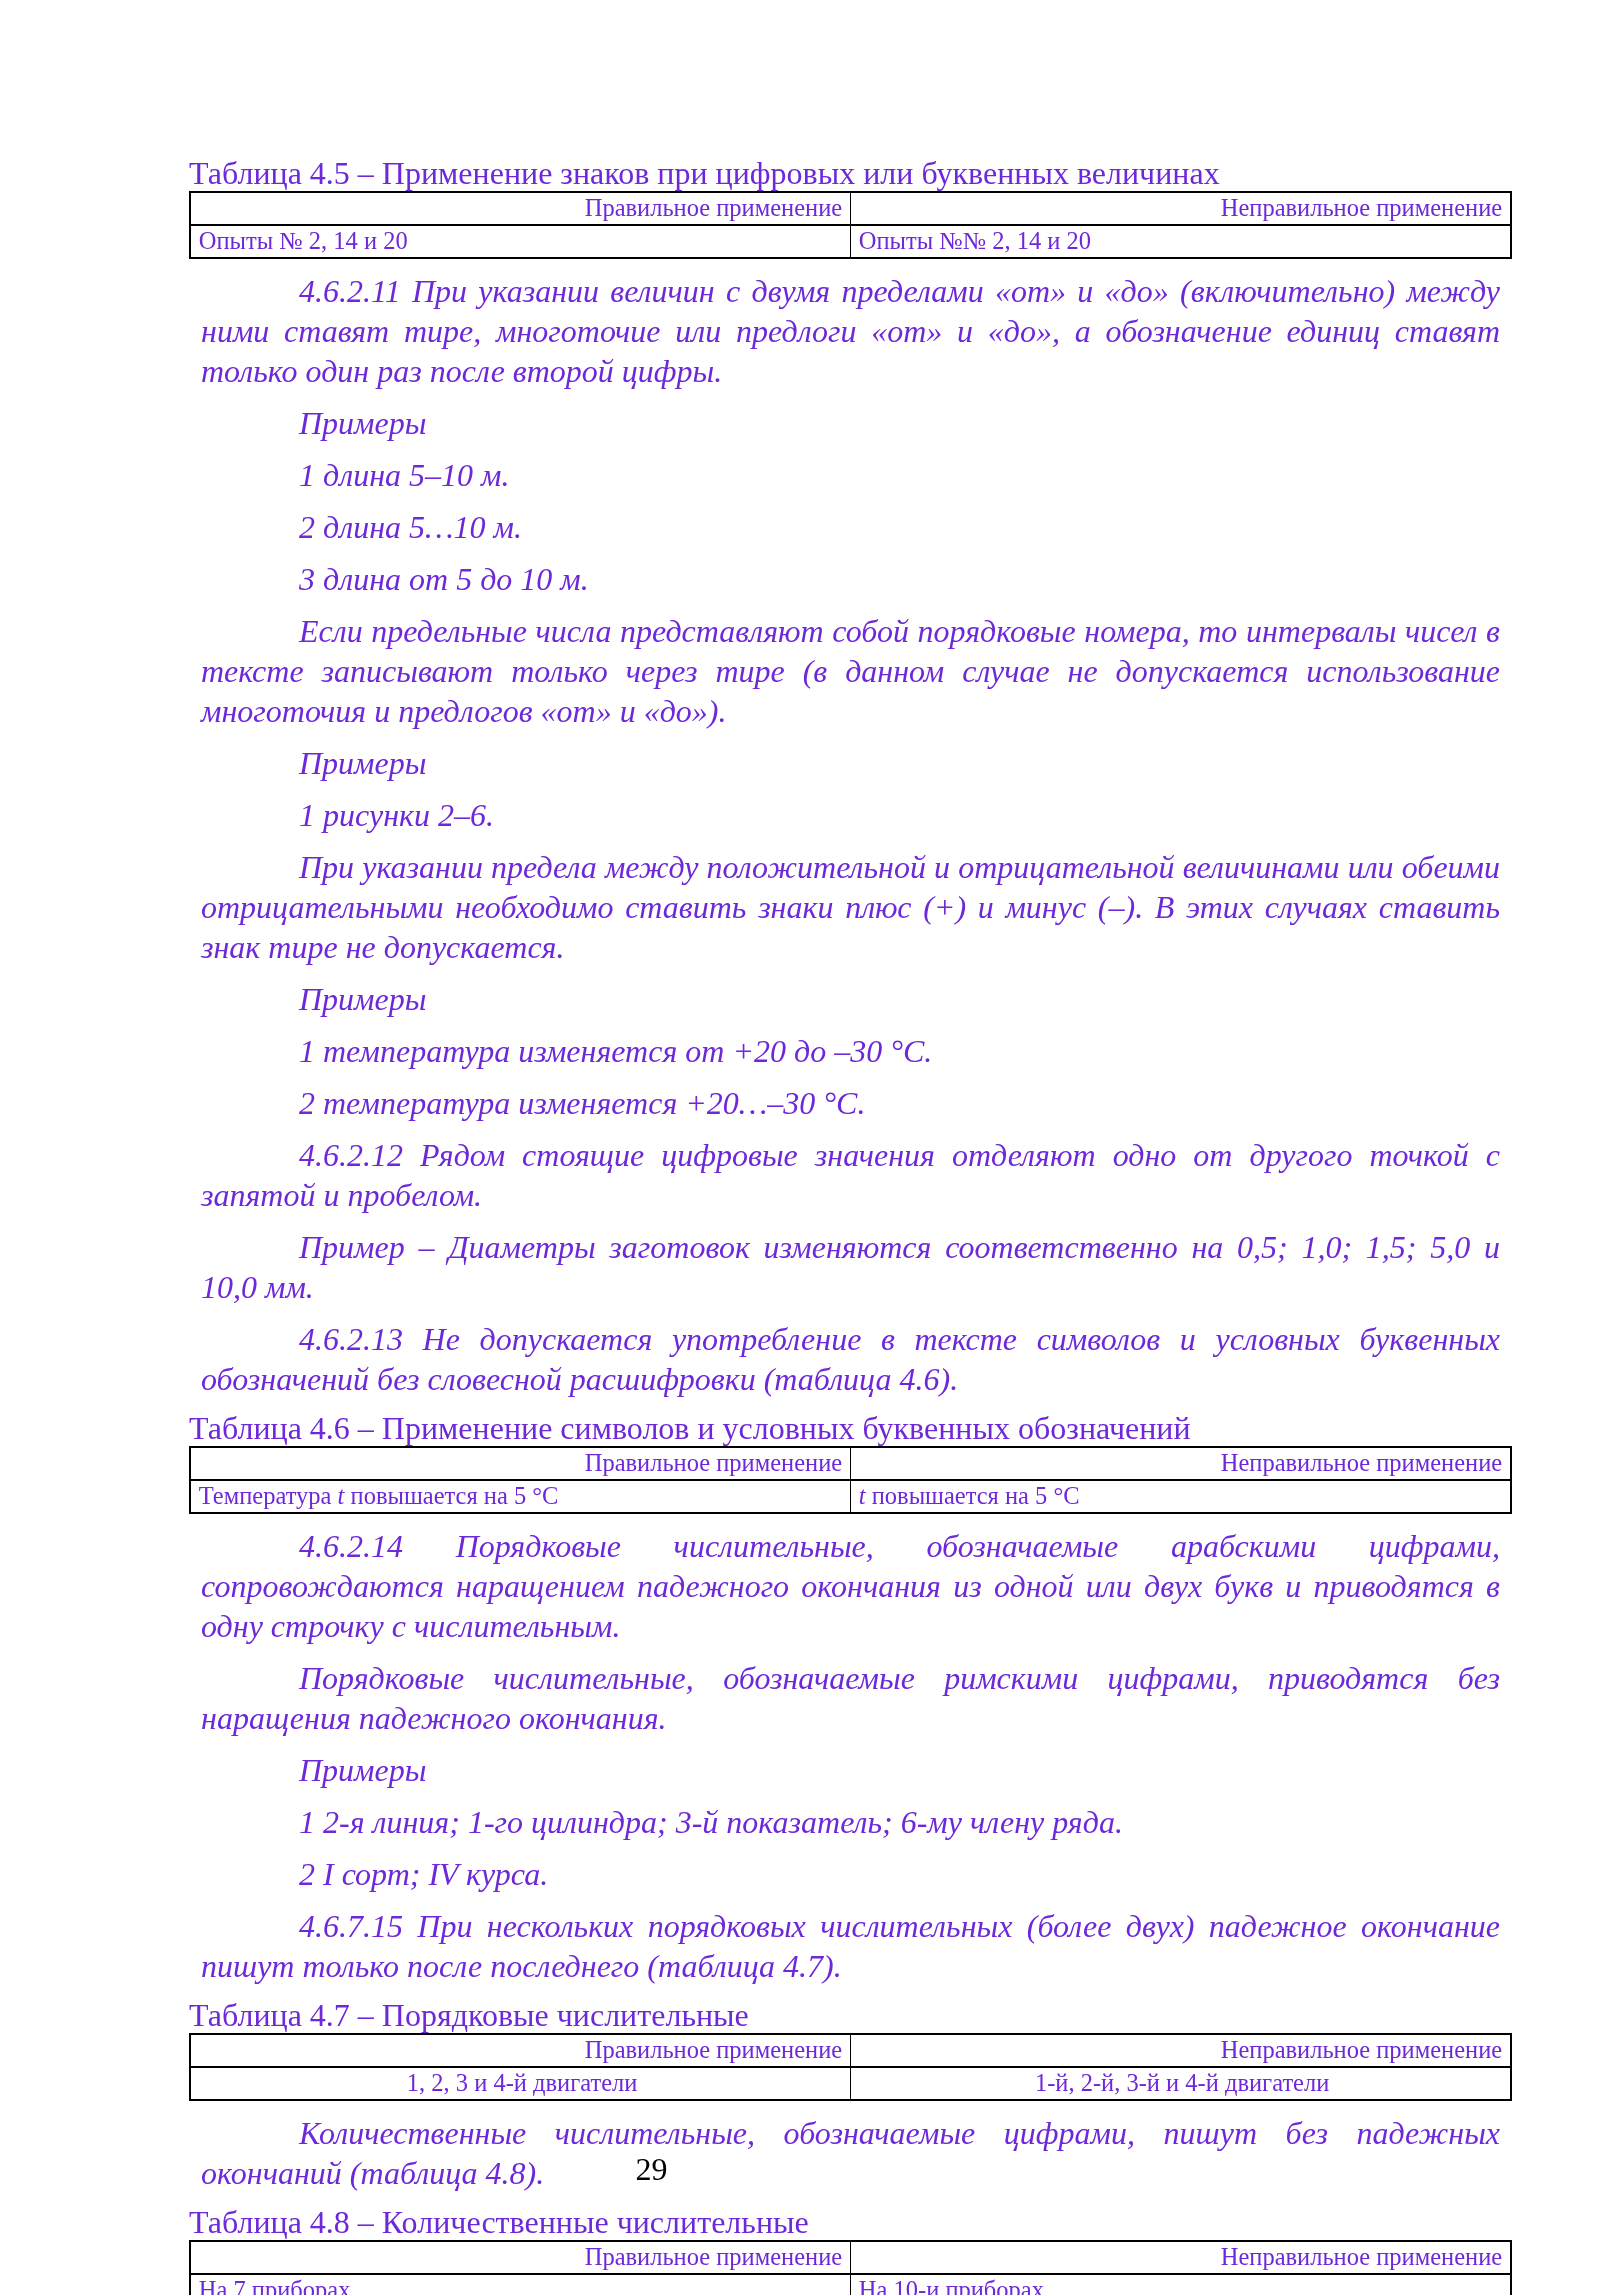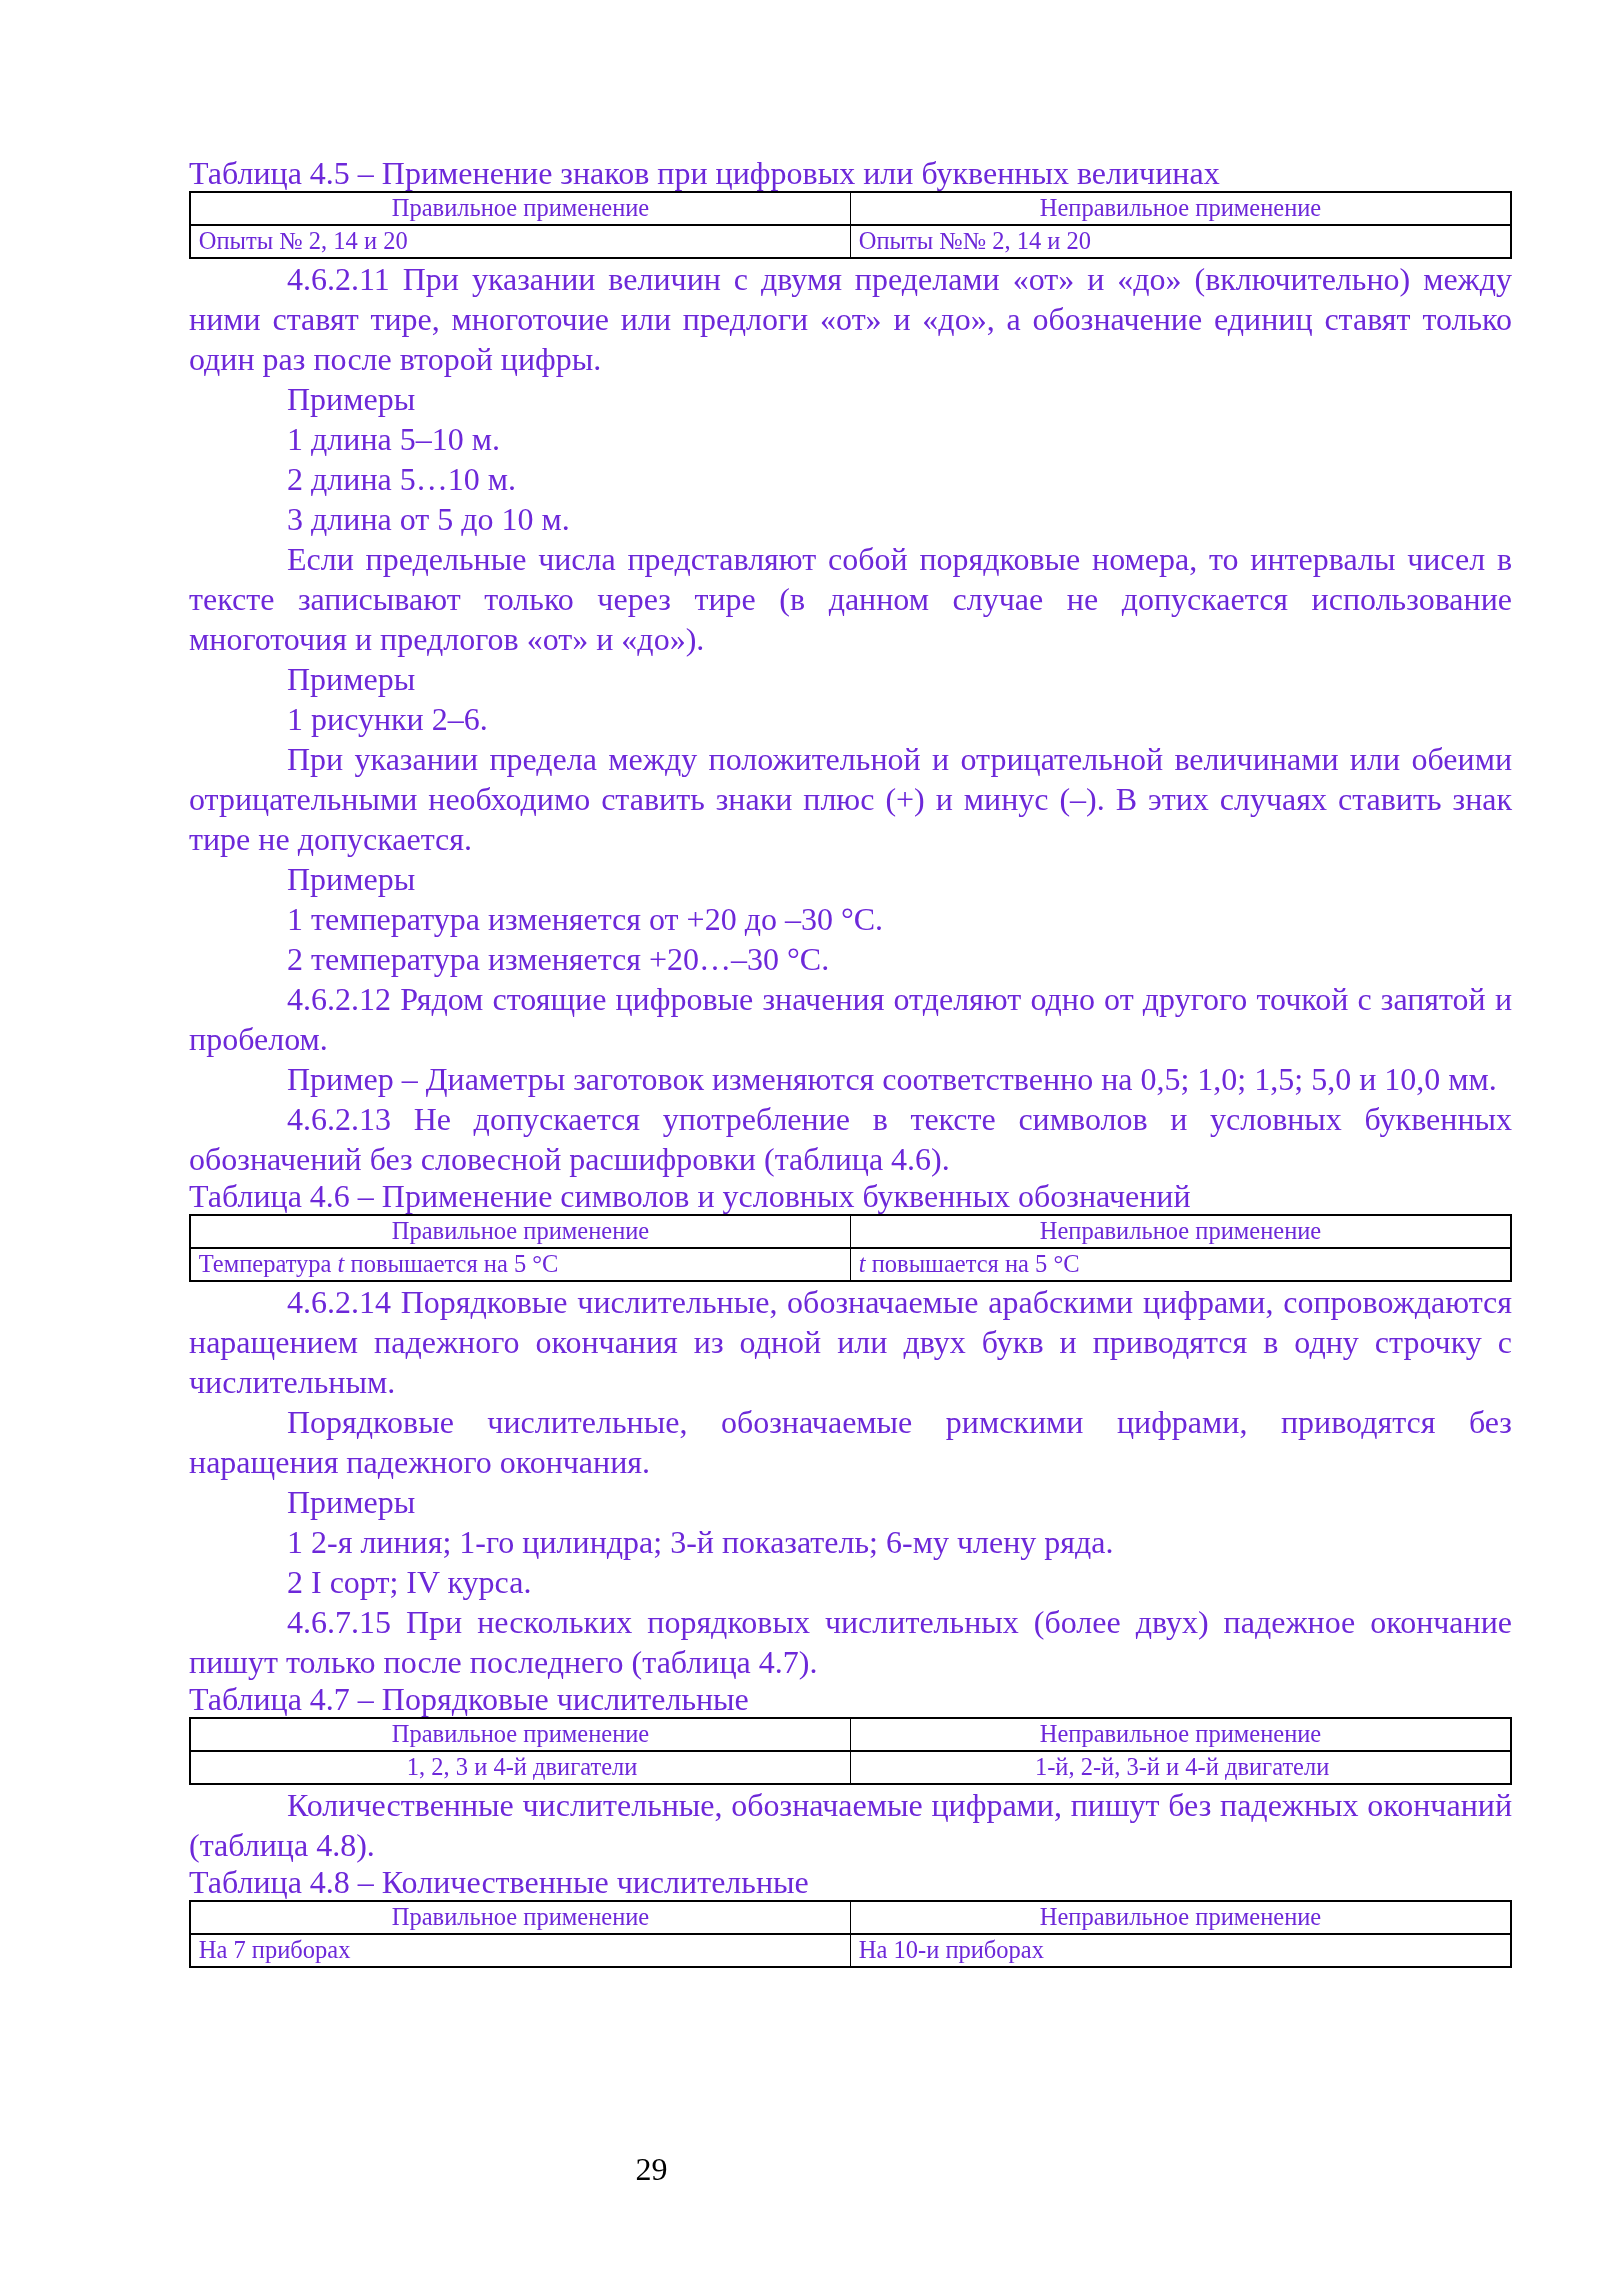--- a/index.html
+++ b/index.html
@@ -8,23 +8,23 @@
     position: absolute; left: 189px; top: 156px; width: 1323px;
     font-family: "Liberation Serif", "DejaVu Serif", serif;
     color: #6d28d9; font-size: 32px; line-height: 40px;
   }
   .caption { font-size: 32px; line-height: 35px; white-space: nowrap; }
   table.t {
     width: 100%; border-collapse: collapse; font-size: 24.5px; line-height: 28.4px;
     border: 2.9px solid #000; table-layout: fixed;
   }
   table.t td { border: 1.5px solid #000; padding: 1px 7.8px; height: 29px; }
-  table.t tr.head td { text-align: center; border-bottom: 2.9px solid #000; }
+  table.t tr.head td { text-align: right; border-bottom: 2.9px solid #000; }
   table.t td.c { text-align: center; padding-left: 11px; }
-  p { margin: 0; text-align: justify; text-align-last: left; }
+  p { margin: 12px; text-align: justify; text-align-last: left; font-style: italic; }
   p.ind { text-indent: 98px; }
   p.ex { padding-left: 98px; }
   .pagenum { position: absolute; top: 2151px; left: 0; width: 1303px; text-align: center;
     font-family: "Liberation Serif", serif; font-size: 32px; }
   i { font-style: italic; }
 </style>
 </head>
 <body>
 
 <div class="page">

